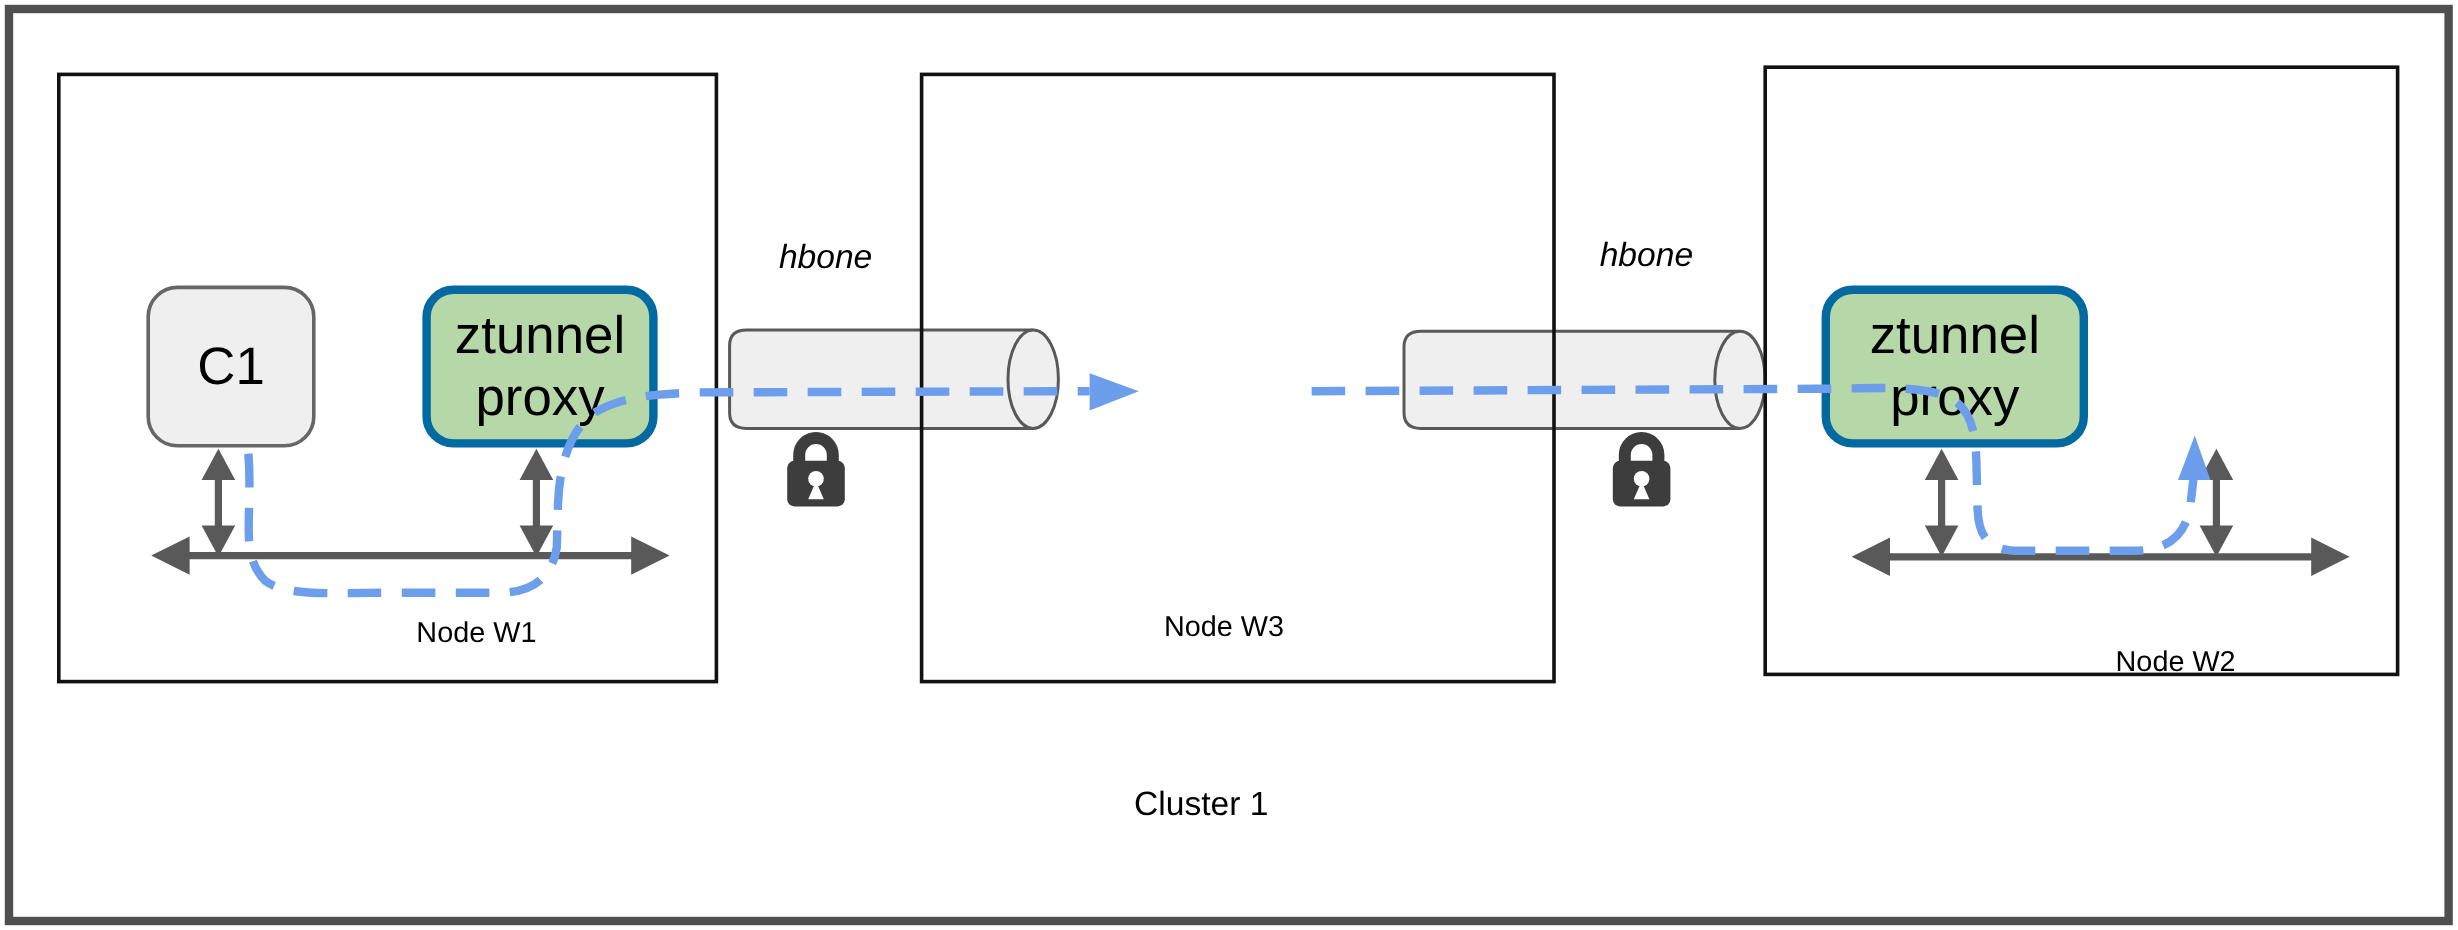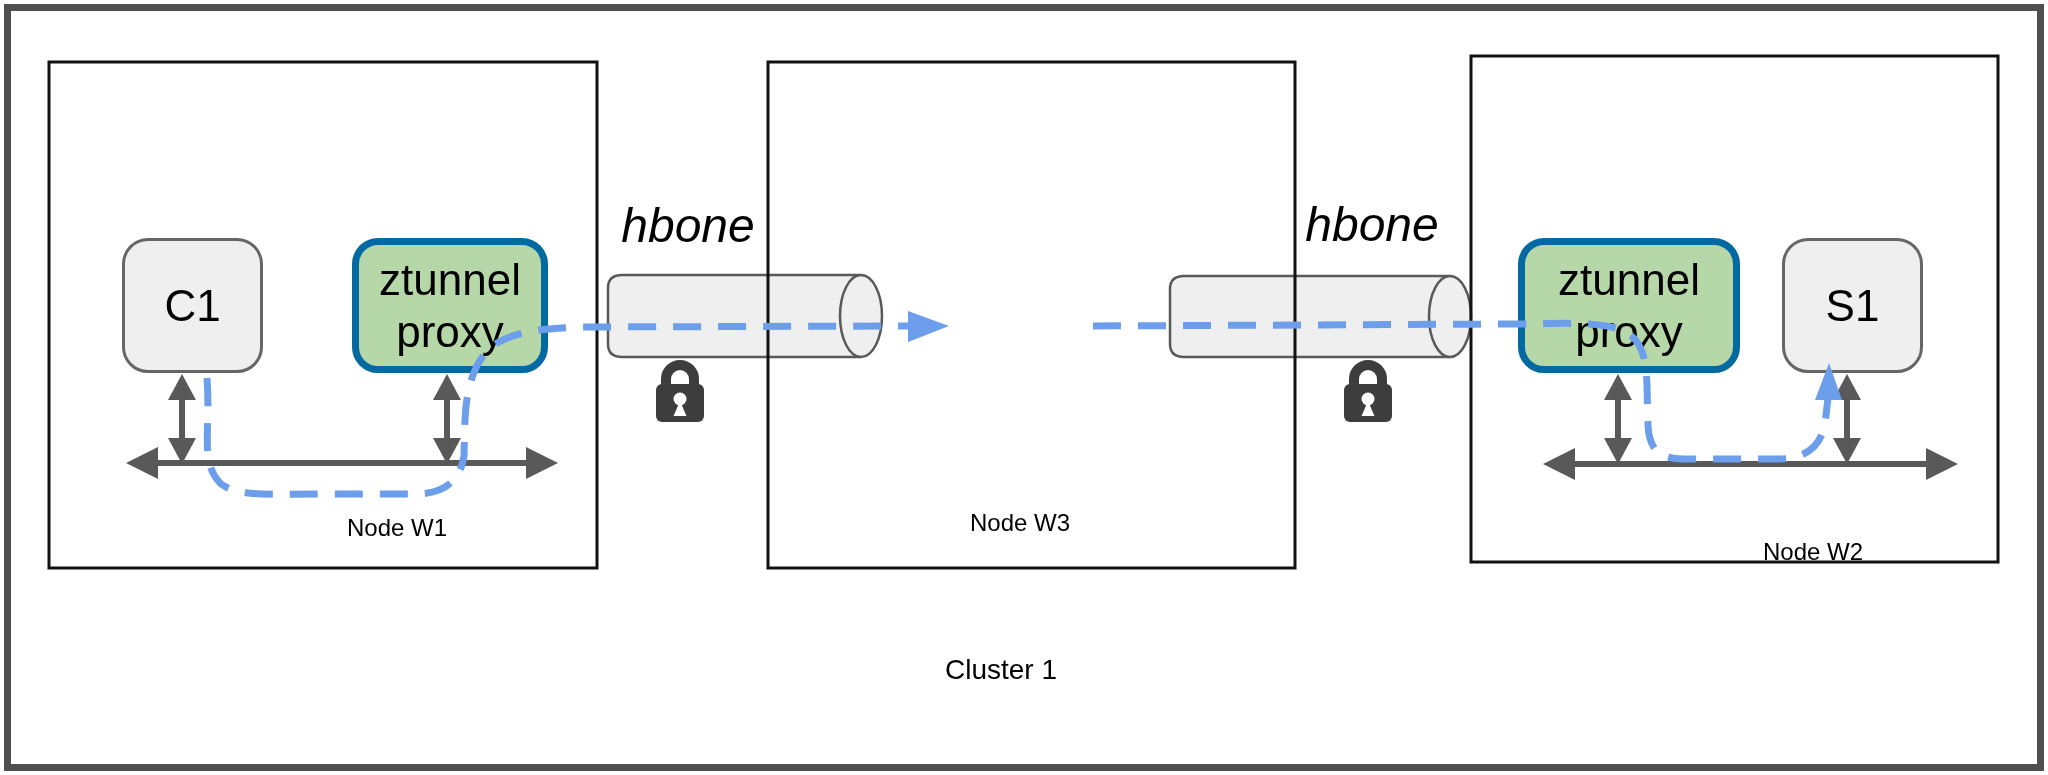--- a/index.html
+++ b/index.html
@@ -7,39 +7,36 @@
     position:relative;width:2048px;height:775px;background:#ffffff;overflow:hidden;
     font-family:"Liberation Sans","DejaVu Sans",sans-serif;color:#000;
   }
   .shape{
     position:absolute;box-sizing:border-box;display:flex;align-items:center;justify-content:center;
     text-align:center;border-radius:26px;font-size:44px;line-height:1.16;z-index:1;
   }
   .shape.gray{background:#efefef;border:3px solid #666666;}
   .shape.green{background:#b6d7a8;border:7px solid #0369a1;}
   .lbl{position:absolute;transform:translateX(-50%);white-space:nowrap;z-index:1;font-size:24px;}
-  .lbl.hbone{font-style:italic;font-size:48px;}
+  .lbl.hbone{font-style:italic;font-size:28px;}
   svg.overlay{position:absolute;left:0;top:0;z-index:2;pointer-events:none;}
 </style>
 </head>
 <body>
 
 <div class="stage">
 
   <div class="shape gray" style="left:122px;top:238px;width:141px;height:135px;">
     <span>C1</span>
   </div>
   <div class="shape green" style="left:352px;top:238px;width:196px;height:135px;padding:0 14px;">
     <span>ztunnel proxy</span>
   </div>
   <div class="shape green" style="left:1518px;top:238px;width:222px;height:135px;padding:0 16px;">
     <span>ztunnel proxy</span>
-  </div>
-  <div class="shape gray" style="left:1782px;top:238px;width:141px;height:135px;">
-    <span>S1</span>
   </div>
 
   <div class="lbl hbone" style="left:688px;top:198px;">hbone</div>
   <div class="lbl hbone" style="left:1372px;top:197px;">hbone</div>
   <div class="lbl" style="left:397px;top:514px;">Node W1</div>
   <div class="lbl" style="left:1020px;top:509px;">Node W3</div>
   <div class="lbl" style="left:1813px;top:538px;">Node W2</div>
   <div class="lbl" style="left:1001px;top:654px;font-size:28px;">Cluster 1</div>
 
   <svg class="overlay" width="2048" height="775" viewBox="0 0 2048 775">

